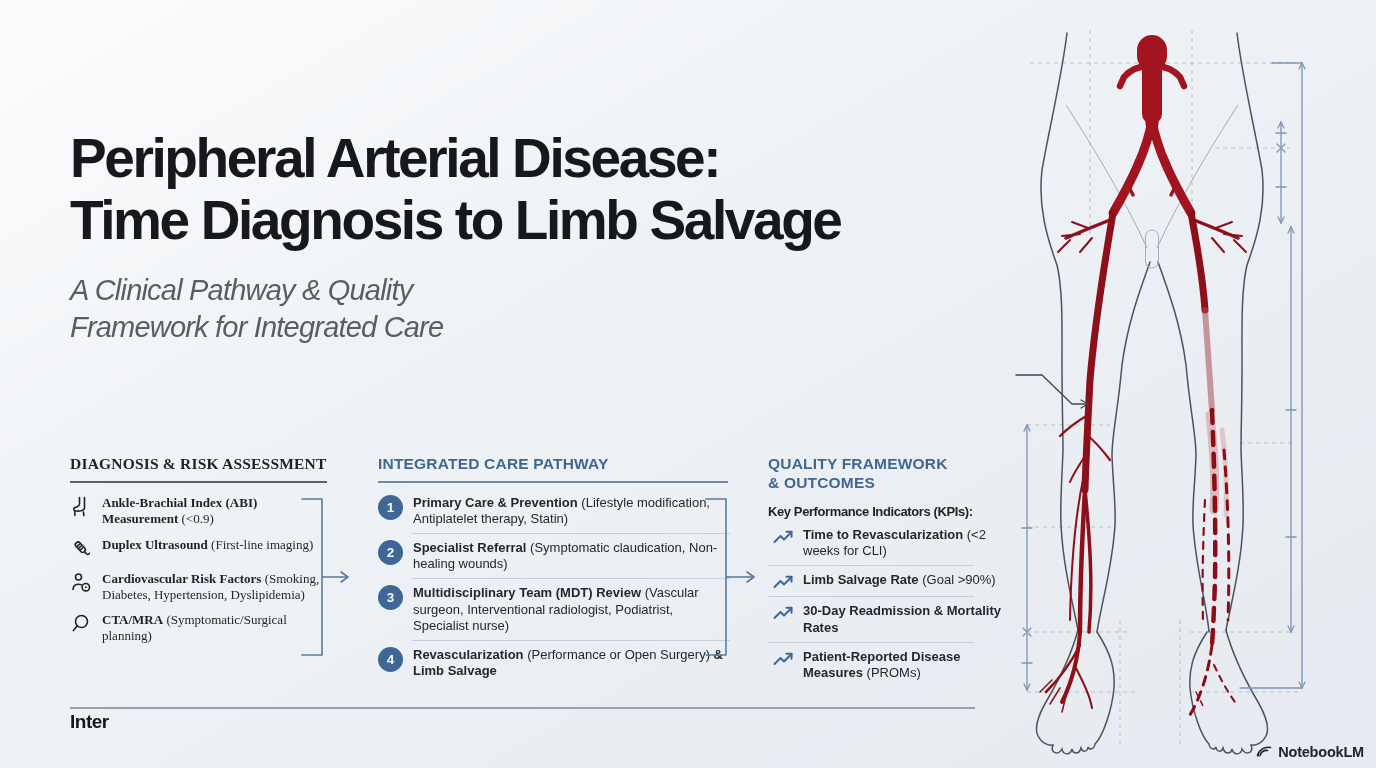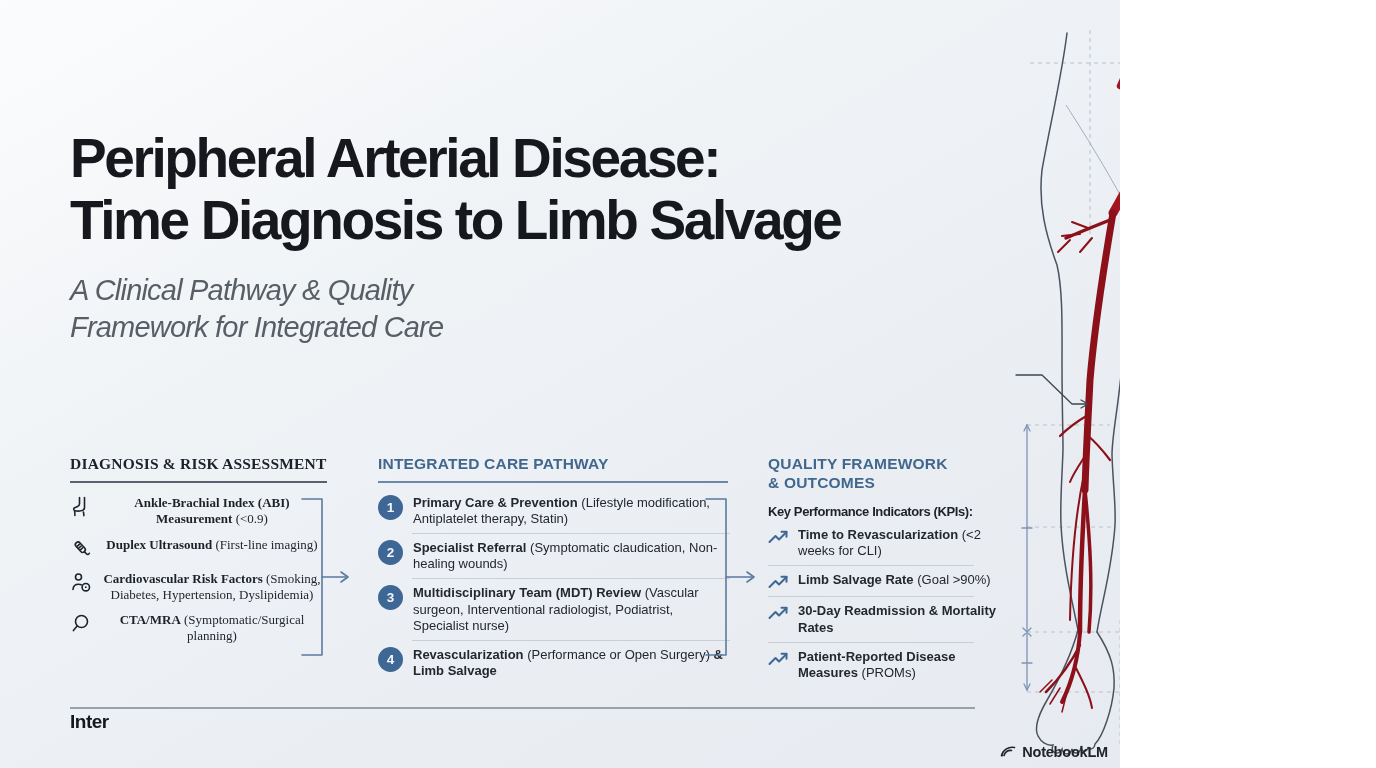--- a/index.html
+++ b/index.html
@@ -1,19 +1,19 @@
 <!DOCTYPE html>
 <html><head>
 <meta charset="utf-8">
 <style>
   * { margin:0; padding:0; box-sizing:border-box; }
   html,body { width:1376px; height:768px; }
   body { font-family:"Liberation Sans", sans-serif; }
   .canvas {
-    position:relative; width:1120px; height:768px; overflow:hidden;
+    position:relative; width:1376px; height:768px; overflow:hidden;
     background:linear-gradient(150deg,#fbfcfd 0%,#f0f3f6 35%,#e9edf2 75%,#e7ebf1 100%);
     color:#20252c;
   }
   
   .title {
     position:absolute; left:70px; top:128px;
     font-size:55px; font-weight:bold; letter-spacing:-2.4px; line-height:1.12; color:#16181d;
   }
   .subtitle {
     position:absolute; left:70px; top:272px;
@@ -24,39 +24,39 @@
   .col-h {
     font-size:15.5px; font-weight:bold; letter-spacing:0.2px; white-space:nowrap;
     padding-bottom:8px; display:inline-block;
   }
   .col1 { left:70px; width:252px;font-family:Liberation Serif, serif; }
   .col1 .col-h { color:#1b212b; border-bottom:2px solid #59616e; }
   .col2 { left:358px; width:352px;margin-left:20px; }
   .col2 .col-h { color:#41678f; border-bottom:2px solid #6d89a8; min-width:350px; }
   .col3 { left:768px; width:240px; }
   .col3 .col-h { color:#41678f; border-bottom:none; padding-bottom:2px; line-height:1.2; }
-  .items { margin-top:12px; display:flex; flex-direction:column; gap:10px;text-align:center; }
+  .items { margin-top:12px; display:flex; flex-direction:column; gap:10px; }
   .dx-item { display:flex; gap:8px; }
   .dx-icon { flex:0 0 24px; height:24px; }
   .dx-icon svg { display:block; }
   .itxt { font-size:13px; line-height:1.22; color:#23282f; width:228px; }
   .itxt b { color:#1d222a; }
   
   .steps { margin-top:12px; display:flex; flex-direction:column; }
   .step { display:flex; gap:10px; }
   .num-circle {
     flex:0 0 25px; height:25px; border-radius:50%; background:#3e6795; color:#f4f7fa;
     font-size:13.5px; font-weight:bold; display:flex; align-items:center; justify-content:center;
   }
   .stxt { font-size:13px; line-height:1.24; width:312px; color:#23282f; }
   .divider { border-top:1px solid #c7cfd9; margin:6px 0 6px 34px; }
   
   .kpi-heading { margin-top:10px; font-size:13px; font-weight:bold; letter-spacing:-0.4px; white-space:nowrap; color:#1d222a; }
   .kpis { margin-top:8px; display:flex; flex-direction:column; }
-  .kpi { display:flex; gap:8px; }
+  .kpi { display:flex; gap:8px;justify-content:flex-end; }
   .kpi-icon { flex:0 0 22px; height:18px; padding-top:2px; }
   .ktxt { font-size:13px; line-height:1.24; width:205px; color:#23282f; }
   .kdiv { border-top:1px solid #c7cfd9; margin:6px 0; width:206px; }
   
   .annotation { position:absolute; left:845px; top:352px; width:168px; text-align:right;
     font-size:11.8px; line-height:1.26; color:#23282e; }
   
   .foot-rule { position:absolute; left:70px; top:707px; width:905px; border-top:2px solid #99a1ab; }
   .foot-brand { position:absolute; left:70px; top:711px; font-size:19px; font-weight:bold; letter-spacing:-0.5px; color:#15181c; }
   .foot-src { position:absolute; left:127px; top:716px; font-size:13px; color:#2a2e35; }

